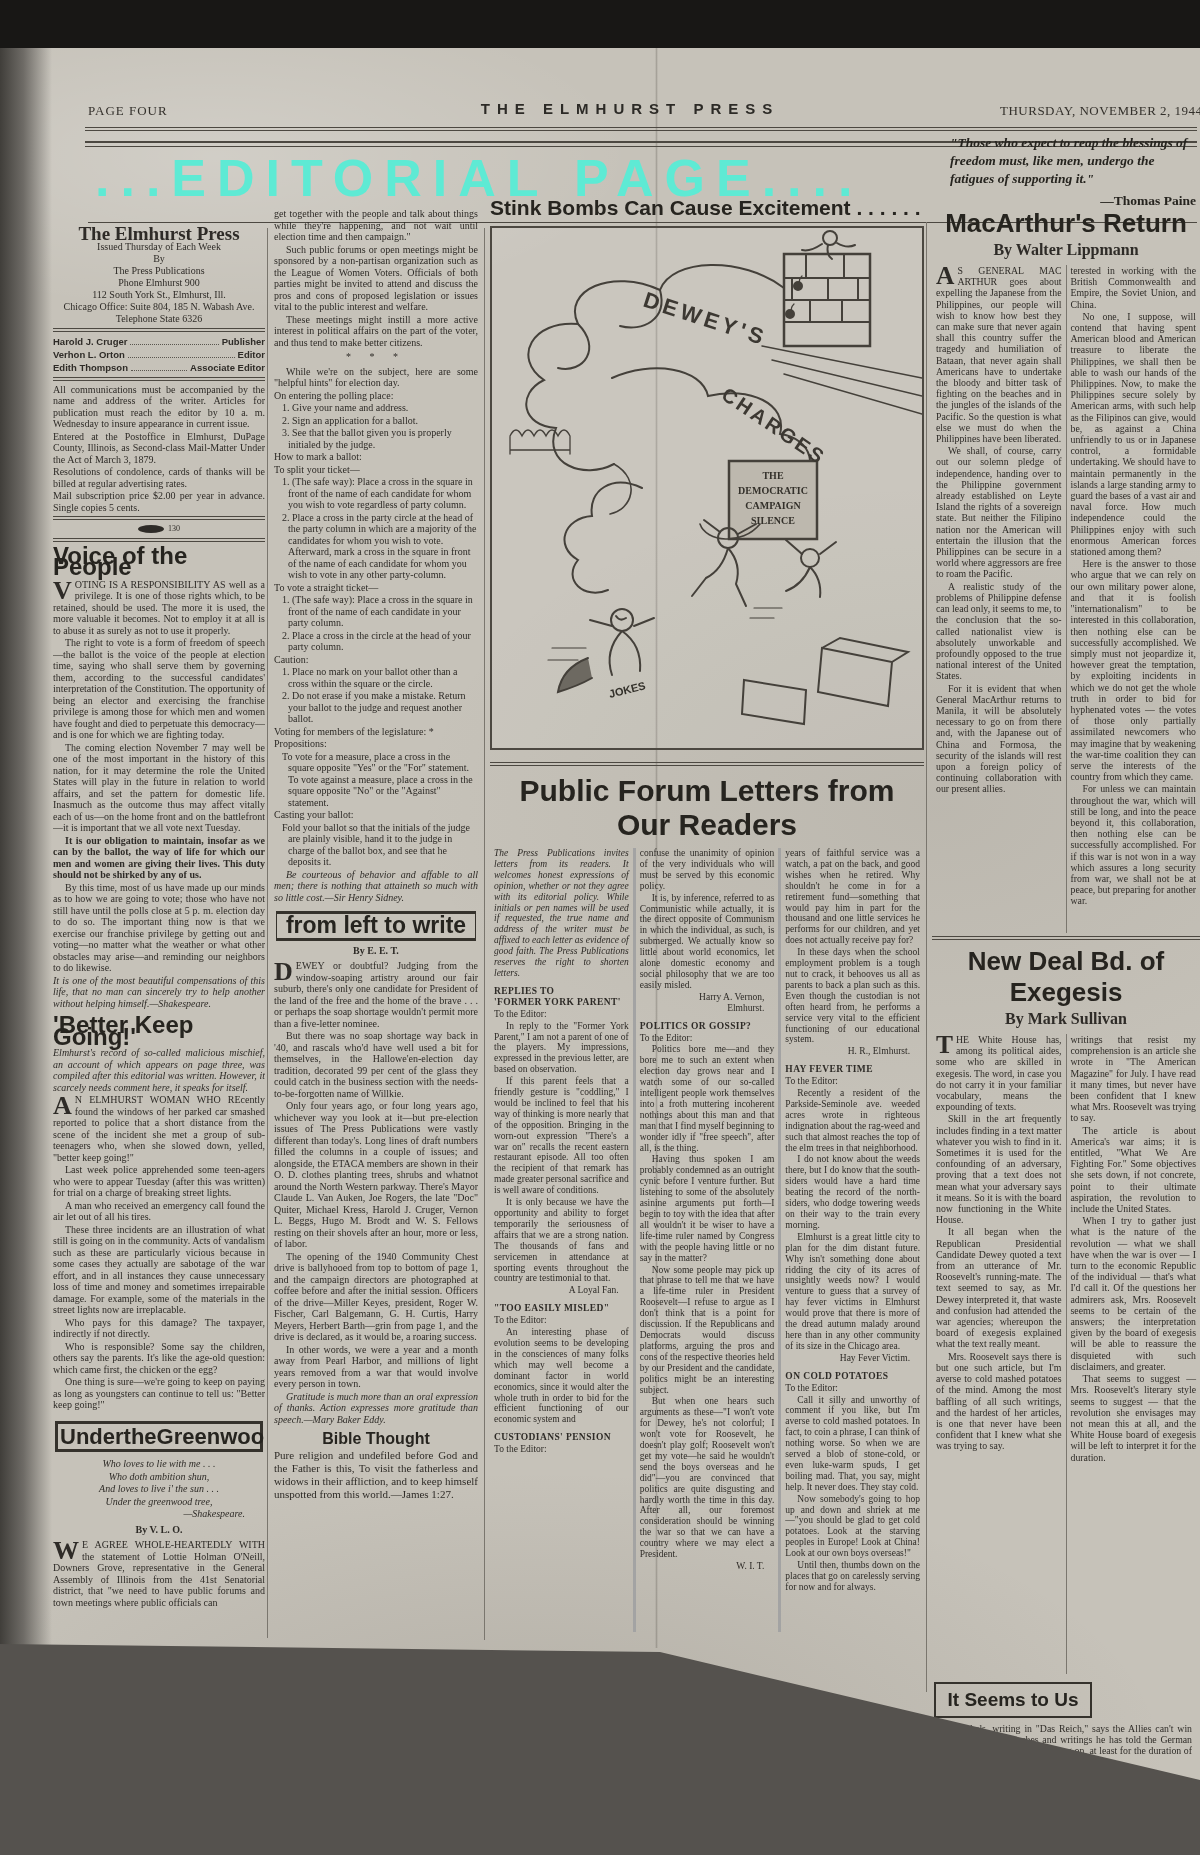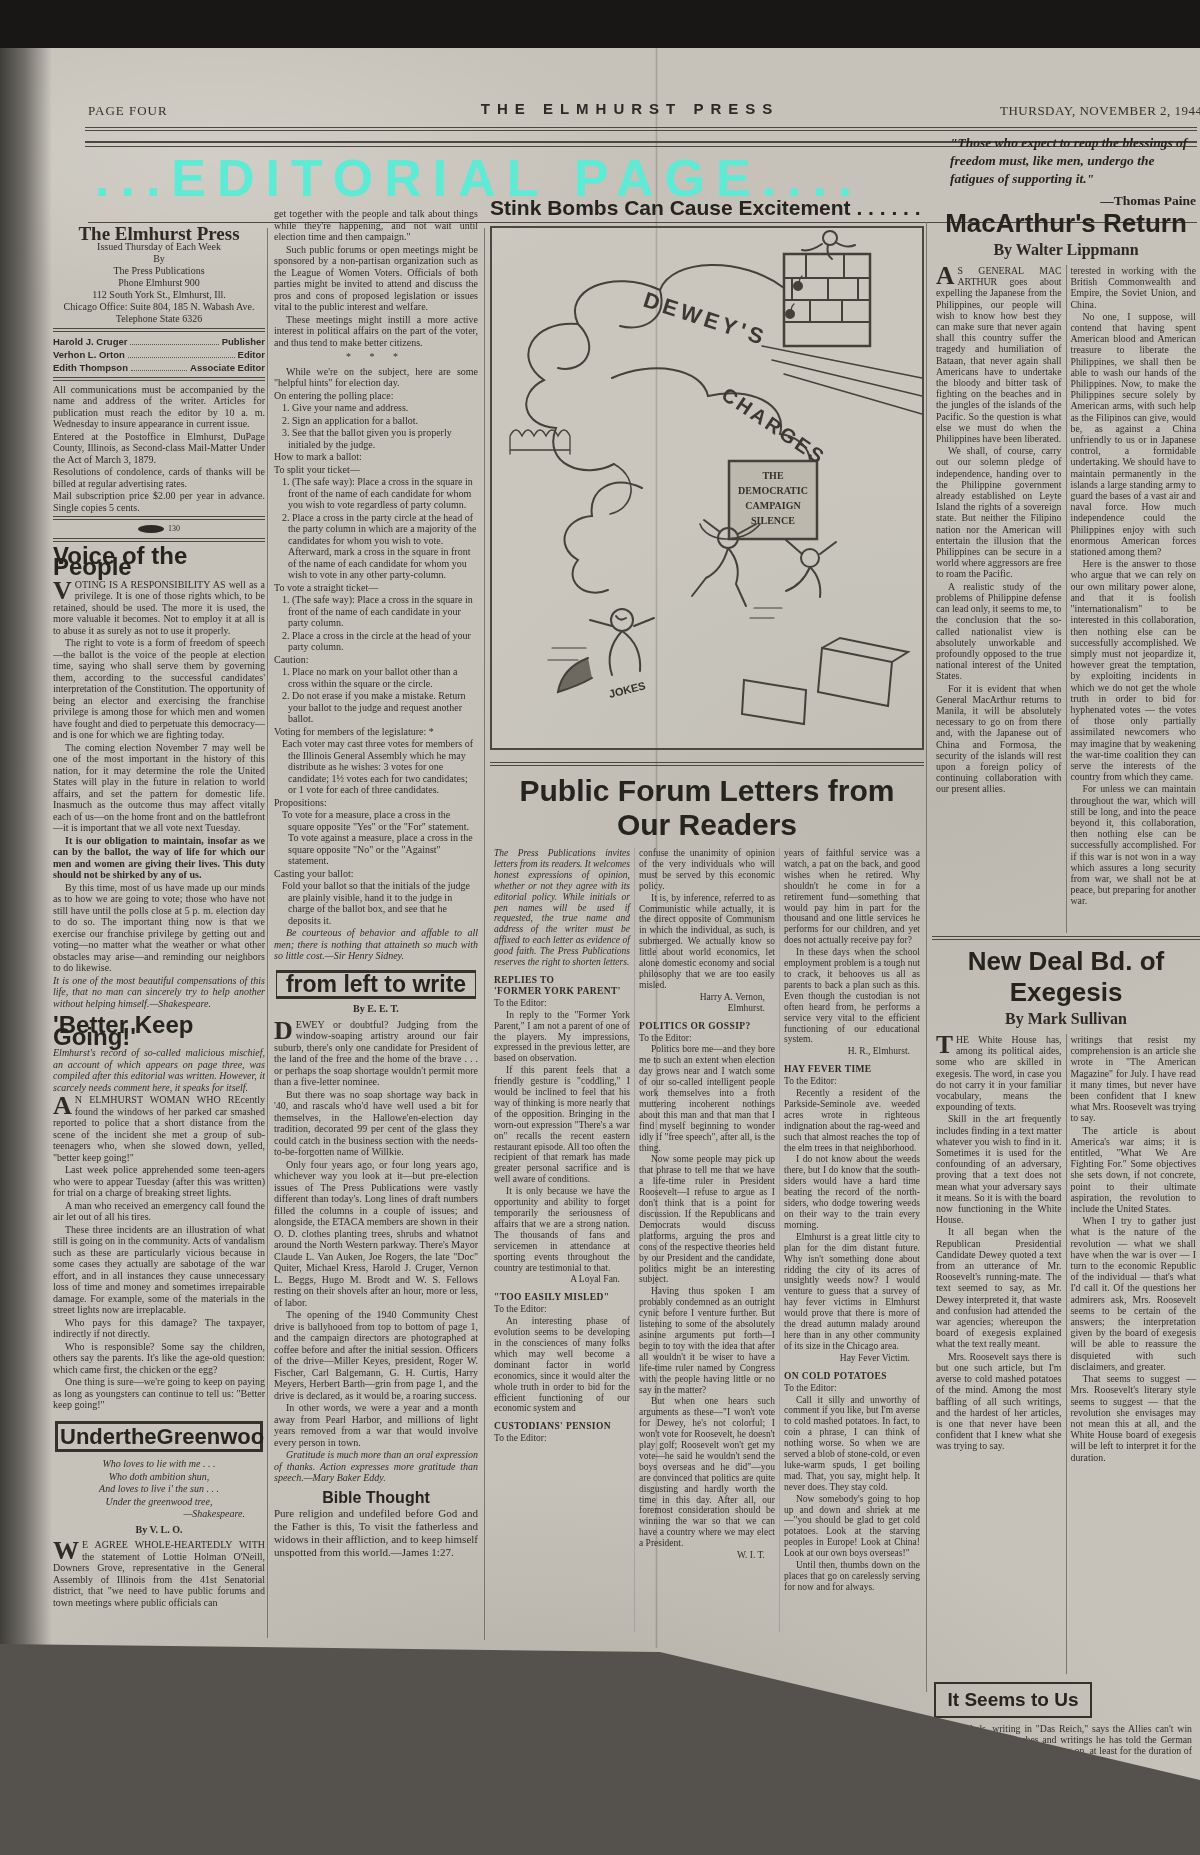--- a/index.html
+++ b/index.html
@@ -67,21 +67,21 @@
   .bible-head{text-align:center;font-size:16px;margin:8px 0 4px;}
   .bible-text{font-size:11px;line-height:13px;}
 
   
   .mid{position:absolute;left:490px;top:196px;width:434px;height:1436px;overflow:hidden;}
   .stink-head{font-family:"Liberation Sans","DejaVu Sans",sans-serif;font-weight:bold;font-size:21px;color:#26241f;white-space:nowrap;}
   .cartoon{border:2px solid #4c4841;margin-top:6px;background:rgba(255,255,255,.08);}
   .forum-title{font-family:"Liberation Sans","DejaVu Sans",sans-serif;font-weight:bold;font-size:30px;text-align:center;color:#26241f;margin:8px 0 6px;}
   .forum-cols{display:flex;}
   .fcol{width:144px;height:805px;overflow:hidden;font-size:9.5px;line-height:10.9px;padding:0 4px;}
-  .fcol + .fcol{border-left:1px solid #a3a3a3;}
+  .fcol + .fcol{border-left:3px solid #a3a3a3;}
 
   
   .rcol{position:absolute;left:932px;top:208px;width:268px;height:1600px;overflow:hidden;}
   .mac-title{font-family:"Liberation Sans","DejaVu Sans",sans-serif;font-weight:bold;font-size:26px;text-align:center;color:#26241f;}
   .col-byline{text-align:center;font-weight:bold;font-size:16px;margin:2px 0 6px;}
   .twocol{display:flex;}
   .tcol{width:134px;overflow:hidden;font-size:9.8px;line-height:11.2px;padding:0 4px;}
   .tcol + .tcol{border-left:1px solid #7a766e;}
   .mac-cols .tcol{height:668px;}
   .nd-cols .tcol{height:640px;}
@@ -214,21 +214,20 @@
         <p class="para np">To split your ticket—</p>
         <p class="para li">1.  (The safe way):  Place a cross in the square in front of the name of each candidate for whom you wish to vote regardless of party column.</p>
         <p class="para li">2.  Place a cross in the party circle at the head of the party column in which are a majority of the candidates for whom you wish to vote.  Afterward, mark a cross in the square in front of the name of each candidate for whom you wish to vote in any other party-column.</p>
         <p class="para np">To vote a straight ticket—</p>
         <p class="para li">1.  (The safe way):  Place a cross in the square in front of the name of each candidate in your party column.</p>
         <p class="para li">2.  Place a cross in the circle at the head of your party column.</p>
         <p class="para np">Caution:</p>
         <p class="para li">1.  Place no mark on your ballot other than a cross within the square or the circle.</p>
         <p class="para li">2.  Do not erase if you make a mistake.  Return your ballot to the judge and request another ballot.</p>
         <p class="para np">Voting for members of the legislature: *</p>
-        <p class="para li">Each voter may cast three votes for members of the Illinois General Assembly which he may distribute as he wishes: 3 votes for one candidate; 1½ votes each for two candidates; or 1 vote for each of three candidates.</p>
         <p class="para np">Propositions:</p>
         <p class="para li">To vote for a measure, place a cross in the square opposite "Yes" or the "For" statement.  To vote against a measure, place a cross in the square opposite "No" or the "Against" statement.</p>
         <p class="para np">Casting your ballot:</p>
         <p class="para li">Fold your ballot so that the initials of the judge are plainly visible, hand it to the judge in charge of the ballot box, and see that he deposits it.</p>
         <p class="para it">Be courteous of behavior and affable to all men; there is nothing that attaineth so much with so little cost.—Sir Henry Sidney.</p>
       </div>
     <div class="sec-head flw-box">from left to write</div>
     <div class="byline-sm">By E. E. T.</div>
     <div>
         <p class="para dc np">DEWEY or doubtful?  Judging from the window-soaping artistry around our fair suburb, there's only one candidate for President of the land of the free and the home of the brave . . . or perhaps the soap shortage wouldn't permit more than a five-letter nominee.</p>
@@ -313,22 +312,22 @@
           <p class="para np">To the Editor:</p>
         </div>
       <div class="fcol">
           <p class="para np">confuse the unanimity of opinion of the very individuals who will must be served by this economic policy.</p>
           <p class="para">It is, by inference, referred to as Communistic while actually, it is the direct opposite of Communism in which the individual, as such, is submerged.  We actually know so little about world economics, let alone domestic economy and social philosophy that we are too easily misled.</p>
           <p class="para sig">Harry A. Vernon,
 Elmhurst.</p>
           <p class="para h">POLITICS OR GOSSIP?</p>
           <p class="para np">To the Editor:</p>
           <p class="para">Politics bore me—and they bore me to such an extent when election day grows near and I watch some of our so-called intelligent people work themselves into a froth muttering incoherent nothings about this man and that man that I find myself beginning to wonder idly if "free speech", after all, is the thing.</p>
+          <p class="para">Having thus spoken I am probably condemned as an outright cynic before I venture further.  But listening to some of the absolutely asinine arguments put forth—I begin to toy with the idea that after all wouldn't it be wiser to have a life-time ruler named by Congress with the people having little or no say in the matter?</p>
           <p class="para">Now some people may pick up that phrase to tell me that we have a life-time ruler in President Roosevelt—I refuse to argue as I don't think that is a point for discussion.  If the Republicans and Democrats would discuss platforms, arguing the pros and cons of the respective theories held by our President and the candidate, politics might be an interesting subject.</p>
-          <p class="para">Having thus spoken I am probably condemned as an outright cynic before I venture further.  But listening to some of the absolutely asinine arguments put forth—I begin to toy with the idea that after all wouldn't it be wiser to have a life-time ruler named by Congress with the people having little or no say in the matter?</p>
           <p class="para">But when one hears such arguments as these—"I won't vote for Dewey, he's not colorful; I won't vote for Roosevelt, he doesn't play golf; Roosevelt won't get my vote—he said he wouldn't send the boys overseas and he did"—you are convinced that politics are quite disgusting and hardly worth the time in this day.  After all, our foremost consideration should be winning the war so that we can have a country where we may elect a President.</p>
           <p class="para sig">W. I. T.</p>
         </div>
       <div class="fcol">
           <p class="para np">years of faithful service was a watch, a pat on the back, and good wishes when he retired.  Why shouldn't he come in for a retirement fund—something that would pay him in part for the thousand and one little services he performs for our children, and yet does not actually receive pay for?</p>
           <p class="para">In these days when the school employment problem is a tough nut to crack, it behooves us all as parents to back a plan such as this.  Even though the custodian is not often heard from, he performs a service very vital to the efficient functioning of our educational system.</p>
           <p class="para sig">H. R., Elmhurst.</p>
           <p class="para h">HAY FEVER TIME</p>
           <p class="para np">To the Editor:</p>
           <p class="para">Recently a resident of the Parkside-Seminole ave. weeded acres wrote in righteous indignation about the rag-weed and such that almost reaches the top of the elm trees in that neighborhood.</p>

